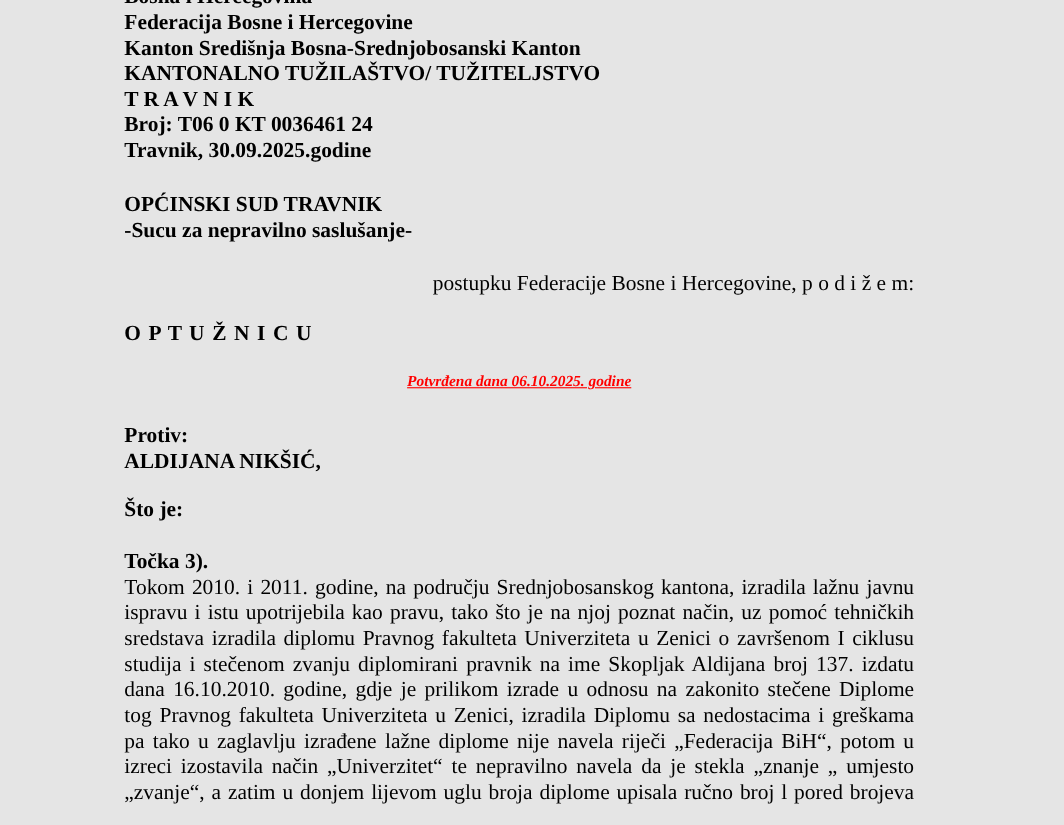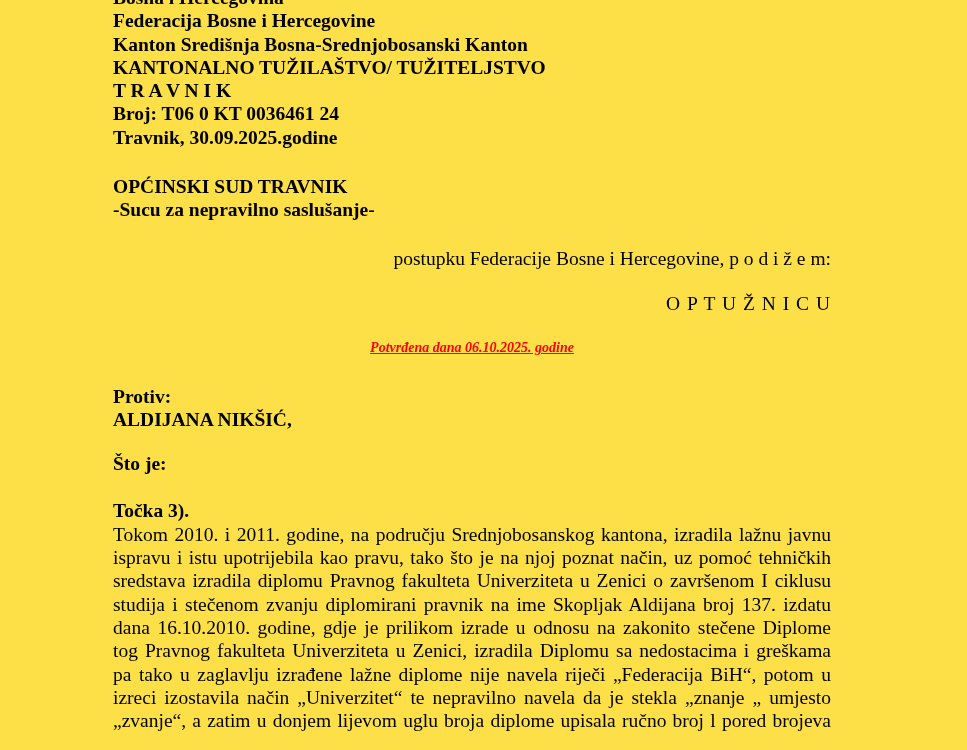--- a/index.html
+++ b/index.html
@@ -23,22 +23,22 @@
     font-size: 19.5px;
     line-height: 23.3px;
   }
   .hline { font-weight: bold; }
   .court-block   { margin-top: 26px; font-weight: bold; }
   .legal-block   { margin-top: 25px; text-align: justify; }
   .legal-line-1  { text-align: justify; text-align-last: justify; overflow: hidden; height: 23.3px; }
   .legal-line-2  { text-align: right; }
   .doc-title {
     margin-top: 22px;
-    text-align: right;
-    font-weight: normal;
+    text-align: left;
+    font-weight: bold;
     letter-spacing: 1px;
   }
   .confirmation {
     margin-top: 21px;
     text-align: center;
     font-weight: bold;
     font-style: italic;
     text-decoration: underline;
     font-size: 14px;
     line-height: 23.3px;
@@ -51,21 +51,21 @@
     text-align: justify;
     text-align-last: justify;
     overflow: hidden;
     height: 23.3px;
     white-space: normal;
   }
 </style>
 </head>
 <body>
 
-<div id="page" style="background: #fde047; color: rgb(0, 0, 0);">
+<div id="page" style="background: #e5e5e5; color: rgb(0, 0, 0);">
   <div class="doc">
 
     <div class="header-block">
         <div class="hline">Bosna i Hercegovina</div>
         <div class="hline">Federacija Bosne i Hercegovine</div>
         <div class="hline">Kanton Središnja Bosna-Srednjobosanski Kanton</div>
         <div class="hline">KANTONALNO TUŽILAŠTVO/ TUŽITELJSTVO</div>
         <div class="hline">T R A V N I K</div>
         <div class="hline">Broj: T06 0 KT 0036461 24</div>
         <div class="hline">Travnik, 30.09.2025.godine</div>

